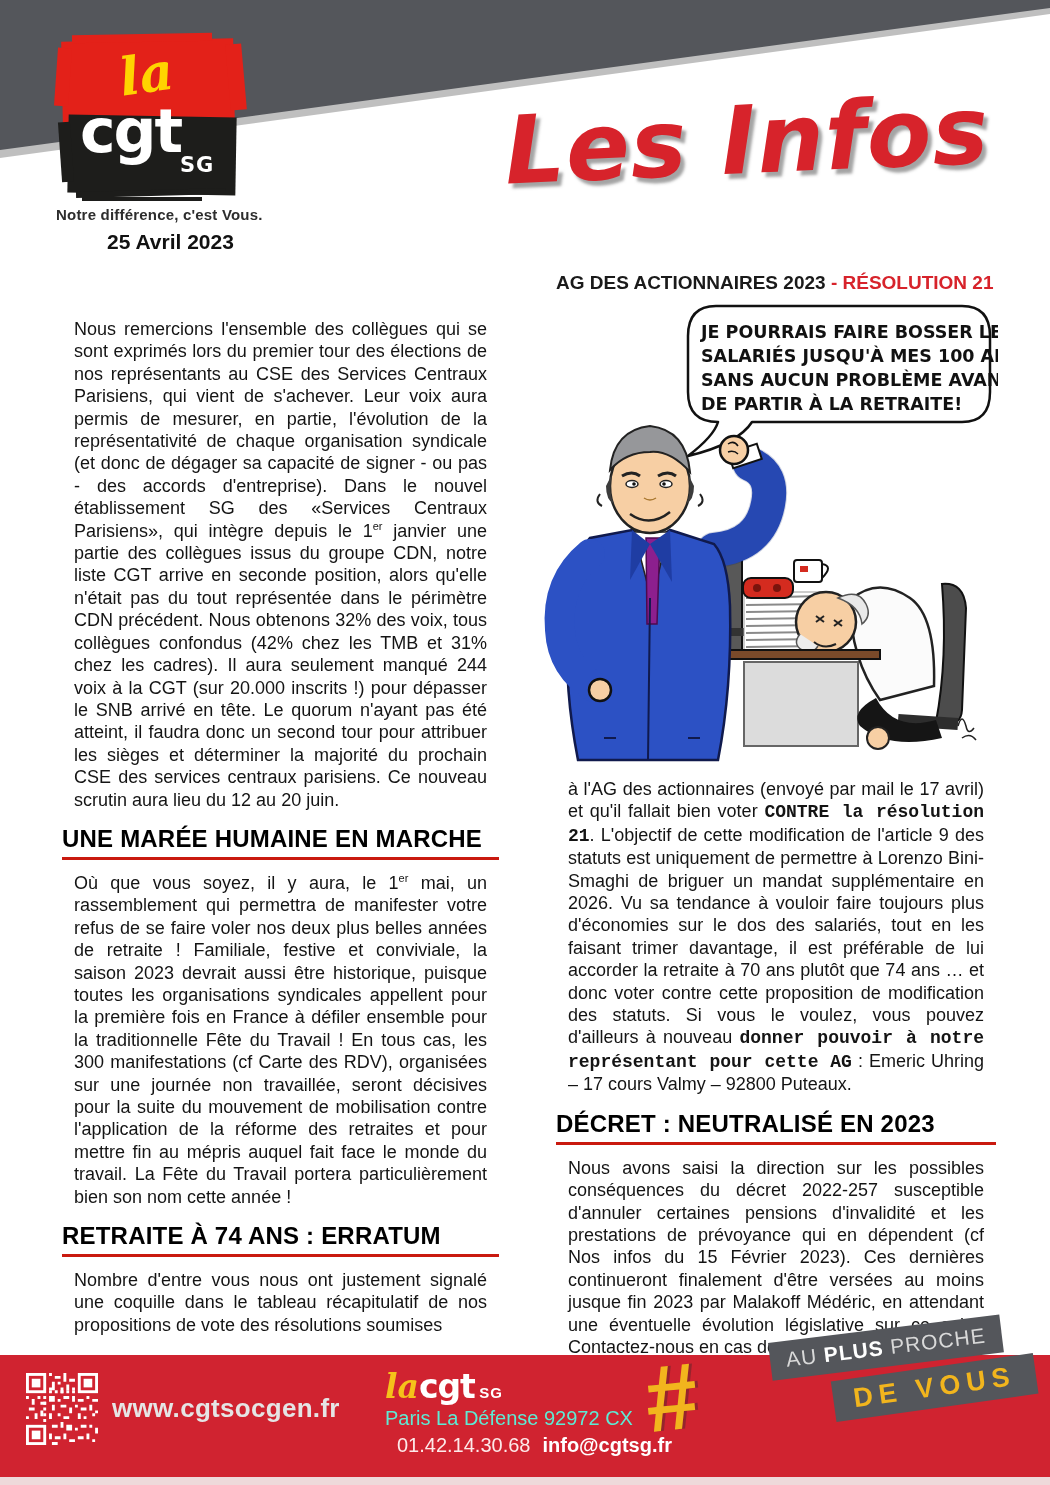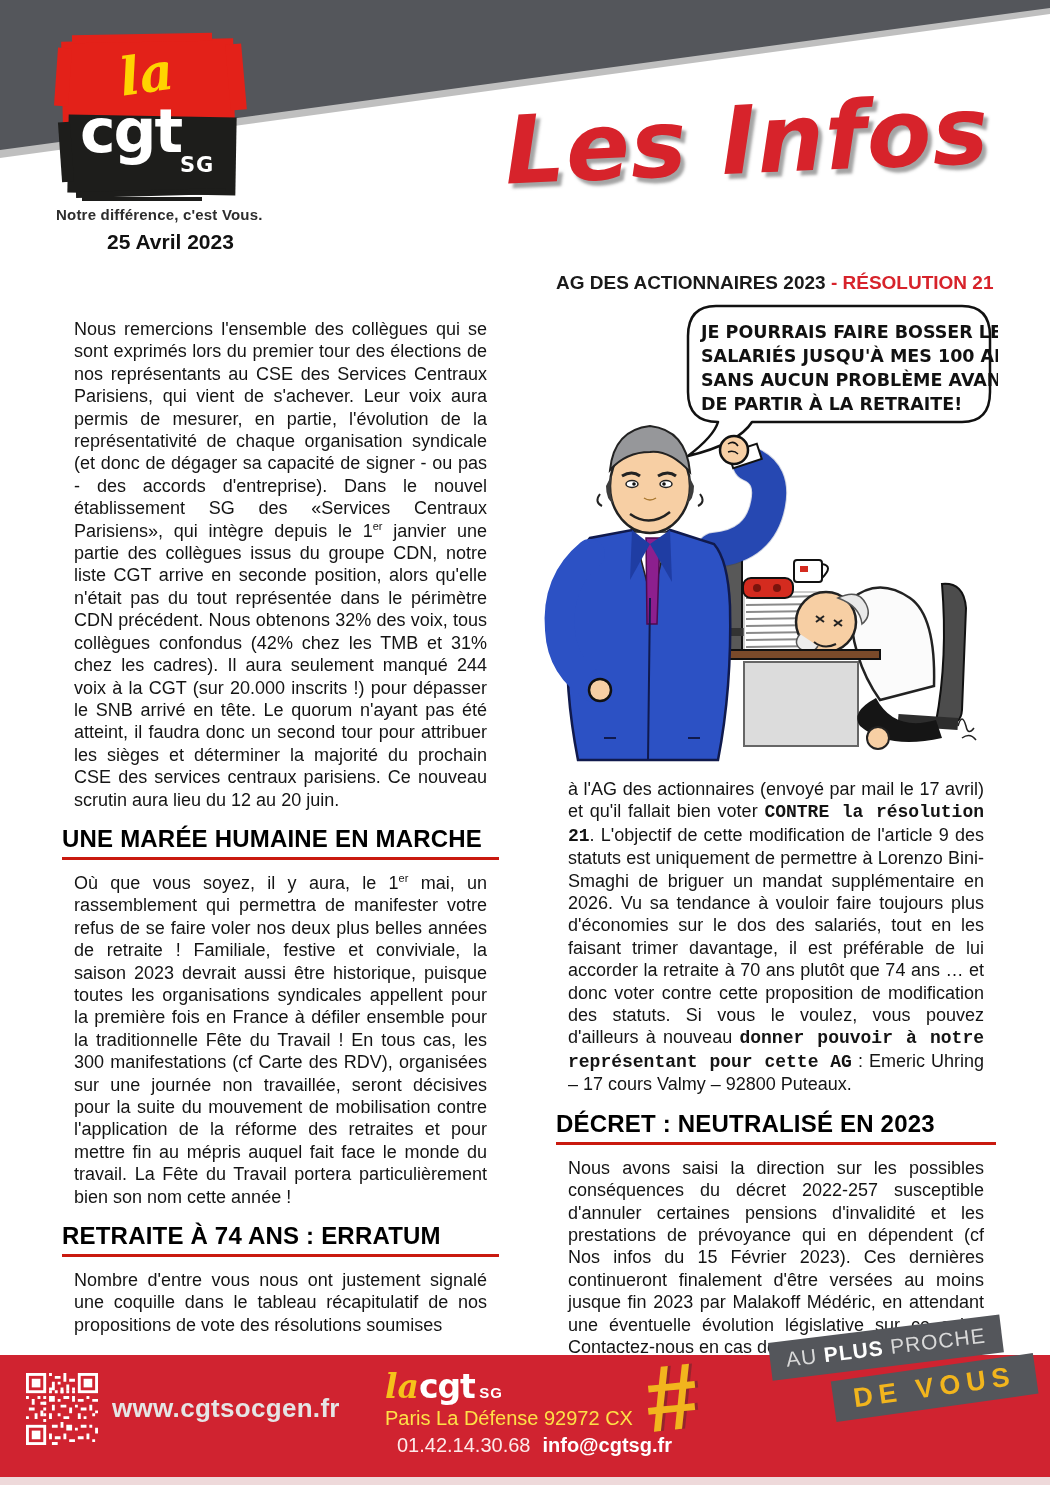--- a/index.html
+++ b/index.html
@@ -32,21 +32,21 @@
   
   .footer{position:absolute;left:0;top:1355px;width:1050px;height:122px;background:#d02330;z-index:4;}
   .footer-foot{position:absolute;left:0;top:1477px;width:1050px;height:8px;background:#eed9da;z-index:4;}
   .qr{position:absolute;left:26px;top:18px;width:72px;height:72px;}
   .website{position:absolute;left:112px;top:38px;font-size:26px;font-weight:bold;color:#e5e5e5;letter-spacing:.3px;}
   .f-center{position:absolute;left:385px;top:12px;width:280px;color:#fff;}
   .f-logo-line{white-space:nowrap;}
   .f-la{font-family:"DejaVu Serif",serif;font-style:italic;font-weight:bold;font-size:33px;color:#f5c21a;}
   .f-cgt{font-family:"DejaVu Sans",sans-serif;font-weight:bold;font-size:33px;color:#fff;letter-spacing:-1px;}
   .f-sg{font-size:15px;font-weight:bold;color:#fff;letter-spacing:1px;}
-  .f-address{font-size:20px;color:#fde047;margin-top:1px;}
+  .f-address{font-size:20px;color:#5eead4;margin-top:1px;}
   .f-contact{font-size:20px;color:#fde9e9;margin-top:4px;white-space:nowrap;margin-left:12px;}
   .f-contact .email{font-weight:bold;color:#fff;margin-left:12px;}
   .hashtag{position:absolute;left:644px;top:-4px;font-size:94px;font-weight:bold;font-style:italic;
            color:#f2b51d;transform:rotate(-6deg);line-height:1;text-shadow:3px 0 0 rgba(40,40,40,.35);}
   .banner{position:absolute;left:768px;top:-12px;transform:rotate(-7deg);transform-origin:left top;}
   .banner-l1{display:inline-block;background:#54565b;color:#d9d9d9;font-size:21px;
              padding:7px 16px;letter-spacing:1px;white-space:nowrap;}
   .banner-l1 .strong{color:#fff;font-weight:bold;}
   .banner-l2{display:inline-block;background:#54565b;color:#f2b51d;font-size:27px;font-weight:bold;
              padding:5px 20px;margin:6px 0 0 58px;letter-spacing:6px;transform:rotate(-1deg);white-space:nowrap;}

